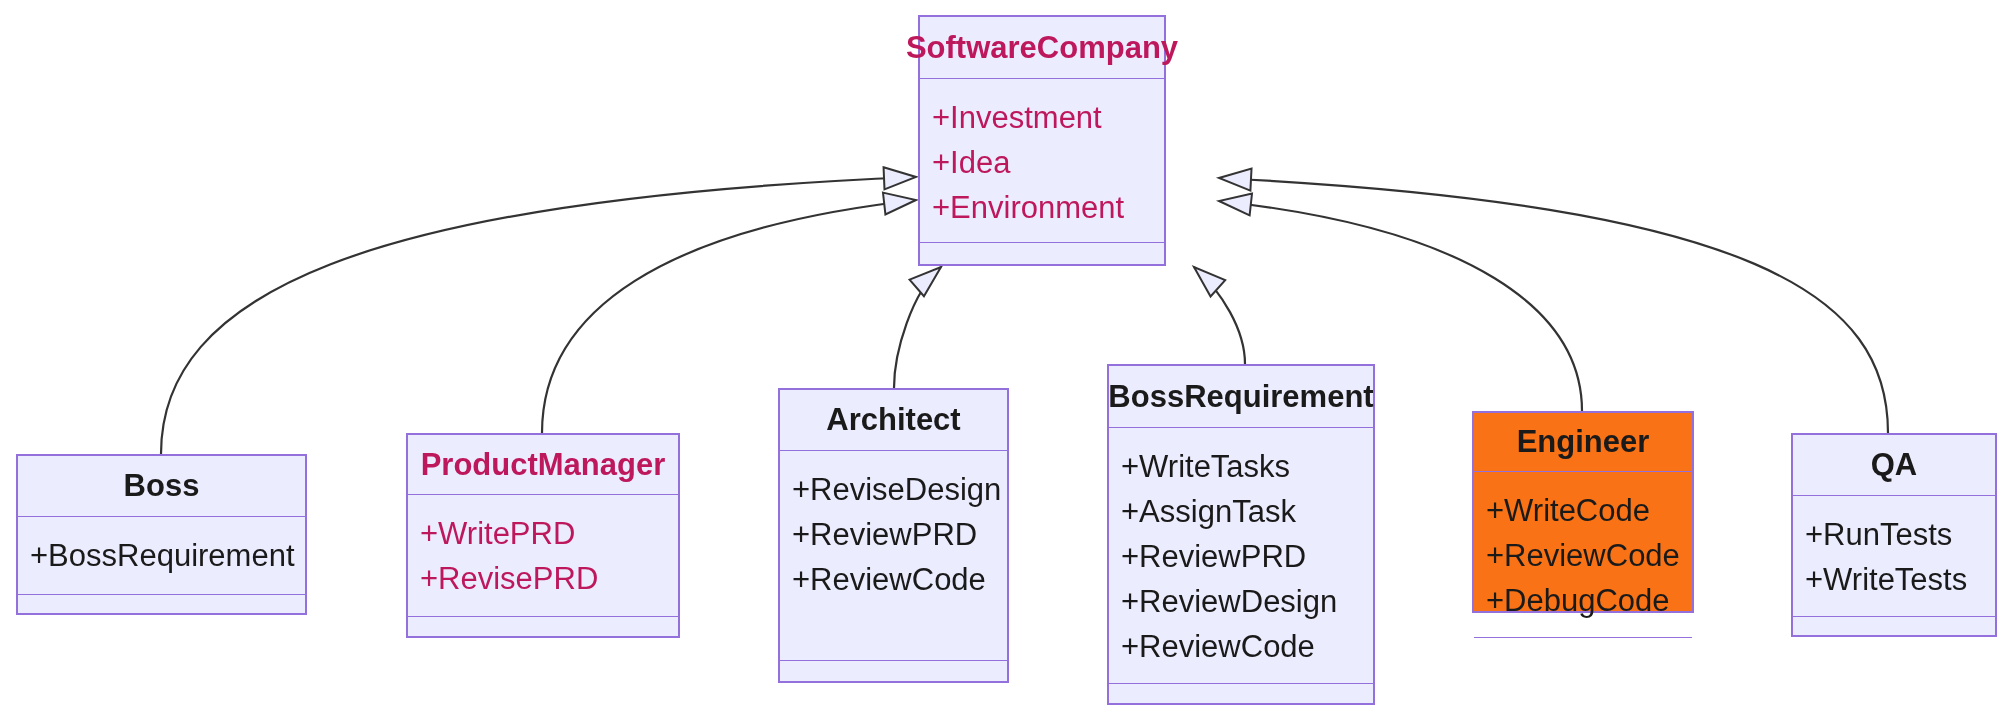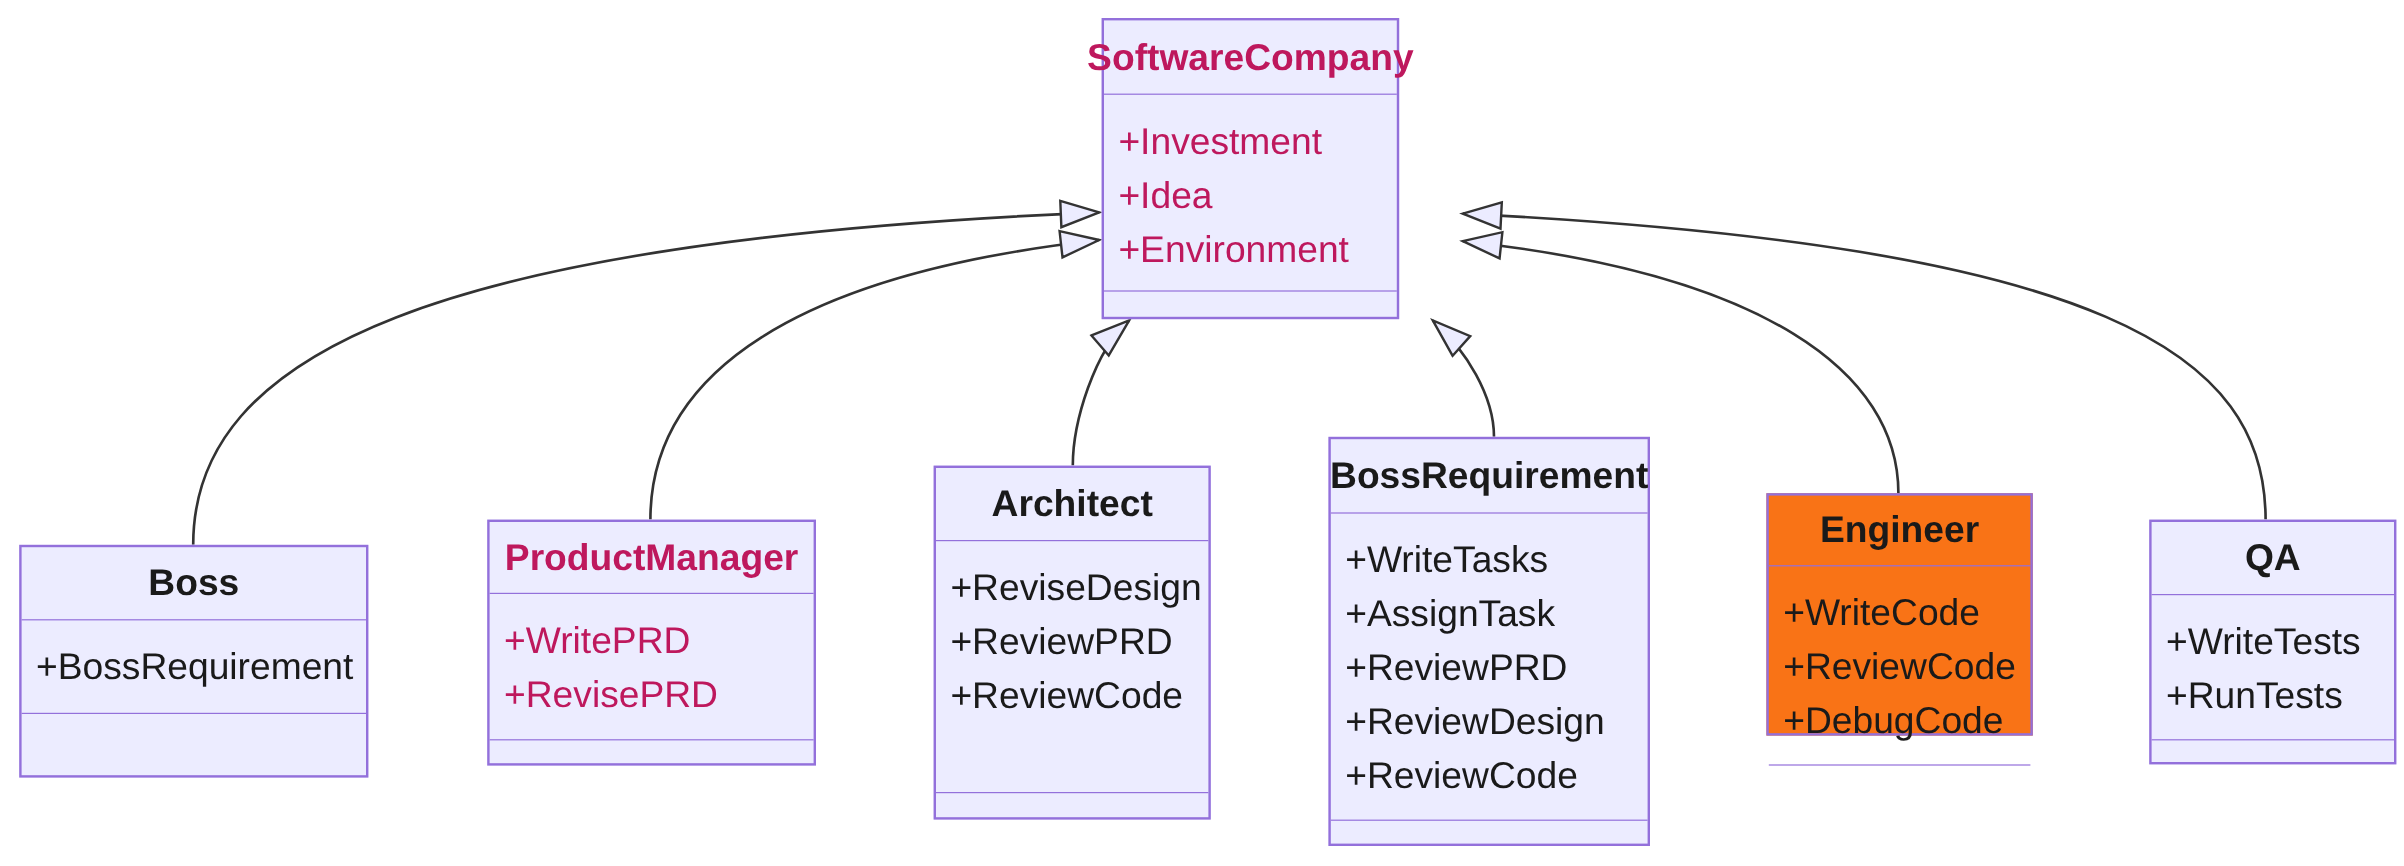--- a/index.html
+++ b/index.html
@@ -55,21 +55,21 @@
   <div id="boxes-layer">
       <div class="class-box" style="left: 918px; top: 15px; width: 248px; height: 251px; background: rgb(236, 236, 255); border-color: rgb(147, 112, 219); color: #be185d;">
         <div class="class-title" style="height: 62px; border-bottom-color: rgb(147, 112, 219);">SoftwareCompany</div>
         <div class="class-attrs" style="height: 164px; border-bottom-color: rgb(147, 112, 219);">
           <div>+Investment</div>
           <div>+Idea</div>
           <div>+Environment</div>
         </div>
         <div class="class-methods" style="height: 21px;"></div>
       </div>
-      <div class="class-box" style="left: 16px; top: 454px; width: 291px; height: 194px; background: rgb(236, 236, 255); border-color: rgb(147, 112, 219); color: rgb(26, 26, 26);">
+      <div class="class-box" style="left: 16px; top: 454px; width: 291px; height: 161px; background: rgb(236, 236, 255); border-color: rgb(147, 112, 219); color: rgb(26, 26, 26);">
         <div class="class-title" style="height: 61px; border-bottom-color: rgb(147, 112, 219);">Boss</div>
         <div class="class-attrs" style="height: 78px; border-bottom-color: rgb(147, 112, 219);">
           <div>+BossRequirement</div>
         </div>
         <div class="class-methods" style="height: 18px;"></div>
       </div>
       <div class="class-box" style="left: 406px; top: 433px; width: 274px; height: 205px; background: rgb(236, 236, 255); border-color: rgb(147, 112, 219); color: #be185d;">
         <div class="class-title" style="height: 60px; border-bottom-color: rgb(147, 112, 219);">ProductManager</div>
         <div class="class-attrs" style="height: 122px; border-bottom-color: rgb(147, 112, 219);">
           <div>+WritePRD</div>
@@ -102,19 +102,19 @@
         <div class="class-attrs" style="height: 166px; border-bottom-color: rgb(147, 112, 219);">
           <div>+WriteCode</div>
           <div>+ReviewCode</div>
           <div>+DebugCode</div>
         </div>
         <div class="class-methods" style="height: 19px;"></div>
       </div>
       <div class="class-box" style="left: 1791px; top: 433px; width: 206px; height: 204px; background: rgb(236, 236, 255); border-color: rgb(147, 112, 219); color: rgb(26, 26, 26);">
         <div class="class-title" style="height: 61px; border-bottom-color: rgb(147, 112, 219);">QA</div>
         <div class="class-attrs" style="height: 121px; border-bottom-color: rgb(147, 112, 219);">
+          <div>+RunTests</div>
           <div>+WriteTests</div>
-          <div>+RunTests</div>
         </div>
         <div class="class-methods" style="height: 18px;"></div>
       </div>
     </div>
 </div>
 
 </body></html>

